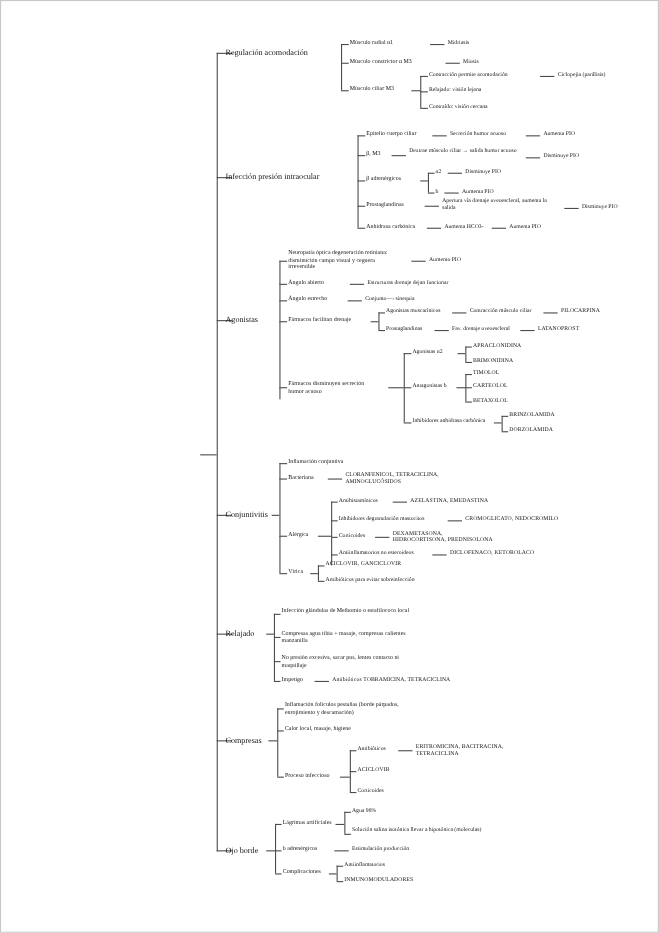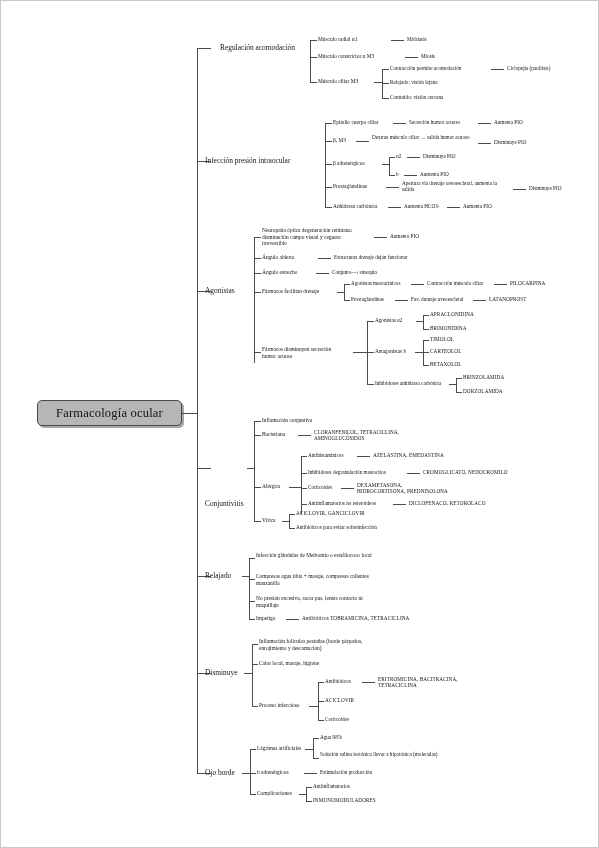--- a/index.html
+++ b/index.html
@@ -46,30 +46,27 @@
   .node.wrap{white-space:normal;}
   .lvl1{font-size:7.4px;line-height:9px;}
   .lvl2{font-size:5.4px;line-height:6.6px;}
   .drug{font-size:5.2px;letter-spacing:.1px;}
 </style>
 </head>
 <body>
 
 <div class="page">
 
-  <div class="root">
-    <span>Farmacología ocular</span>
-  </div>
 
   <div class="hline" style="left:181px;top:412px;width:15px;"></div>
 
   <div class="vline" style="left:196px;top:47px;height:726px;"></div>
 
   <div class="hline" style="left:196px;top:47px;width:14px;"></div>
-  <div class="node lvl1" style="left:219px;top:42px;text-align:center;">Regulación acomodación</div>
+  <div class="node lvl1" style="left:204px;top:42px;text-align:center;">Regulación acomodación</div>
 
   <div class="vline" style="left:309px;top:39px;height:42px;"></div>
 
   <div class="hline" style="left:309px;top:39px;width:7px;"></div>
   <div class="node lvl2" style="left:317px;top:35px;">Músculo radial α1</div>
   <div class="dash" style="left:390px;top:39px;width:13px;"></div>
   <div class="node" style="left:406px;top:35px;">Midriasis</div>
 
   <div class="hline" style="left:309px;top:56px;width:7px;"></div>
   <div class="node lvl2" style="left:317px;top:52px;">Músculo constrictor α M3</div>
@@ -204,21 +201,21 @@
   <div class="hline" style="left:366px;top:383px;width:7px;"></div>
   <div class="node" style="left:374px;top:379px;">Inhibidores anhidrasa carbónica</div>
   <div class="vline" style="left:455px;top:377px;height:14px;"></div>
   <div class="hline" style="left:448px;top:383px;width:7px;"></div>
   <div class="hline" style="left:455px;top:377px;width:6px;"></div>
   <div class="node drug" style="left:462px;top:373px;">BRINZOLAMIDA</div>
   <div class="hline" style="left:455px;top:391px;width:6px;"></div>
   <div class="node drug" style="left:462px;top:387px;">DORZOLAMIDA</div>
 
   <div class="hline" style="left:196px;top:467px;width:14px;"></div>
-  <div class="node lvl1" style="left:204px;top:462px;margin-top:36px;">Conjuntivitis</div>
+  <div class="node lvl1" style="left:204px;top:462px;">Conjuntivitis</div>
 
   <div class="vline" style="left:253px;top:420px;height:100px;"></div>
   <div class="hline" style="left:246px;top:467px;width:7px;"></div>
 
   <div class="hline" style="left:253px;top:420px;width:7px;"></div>
   <div class="node lvl2" style="left:261px;top:416px;">Inflamación conjuntiva</div>
 
   <div class="hline" style="left:253px;top:434px;width:7px;"></div>
   <div class="node lvl2" style="left:261px;top:430px;">Bacteriana</div>
   <div class="dash" style="left:297px;top:434px;width:13px;"></div>
@@ -273,21 +270,21 @@
 
   <div class="hline" style="left:248px;top:600px;width:6px;"></div>
   <div class="node wrap lvl2" style="left:255px;top:594px;width:118px;">No presión excesiva, sacar pus, lentes contacto ni maquillaje</div>
 
   <div class="hline" style="left:248px;top:618px;width:6px;"></div>
   <div class="node lvl2" style="left:255px;top:614px;">Impetigo</div>
   <div class="dash" style="left:285px;top:618px;width:13px;"></div>
   <div class="node drug" style="left:301px;top:614px;">Antibióticos TOBRAMICINA, TETRACICLINA</div>
 
   <div class="hline" style="left:196px;top:672px;width:14px;"></div>
-  <div class="node lvl1" style="left:204px;top:667px;">Disminuye</div>
+  <div class="node lvl1" style="left:204px;top:667px;">Compresas</div>
 
   <div class="vline" style="left:251px;top:643px;height:62px;"></div>
   <div class="hline" style="left:243px;top:672px;width:8px;"></div>
 
   <div class="hline" style="left:251px;top:643px;width:6px;"></div>
   <div class="node wrap lvl2" style="left:258px;top:637px;width:112px;">Inflamación folículos pestañas (borde párpados, enrojimiento y descamación)</div>
 
   <div class="hline" style="left:251px;top:663px;width:6px;"></div>
   <div class="node lvl2" style="left:258px;top:659px;">Calor local, masaje, higiene</div>
 

